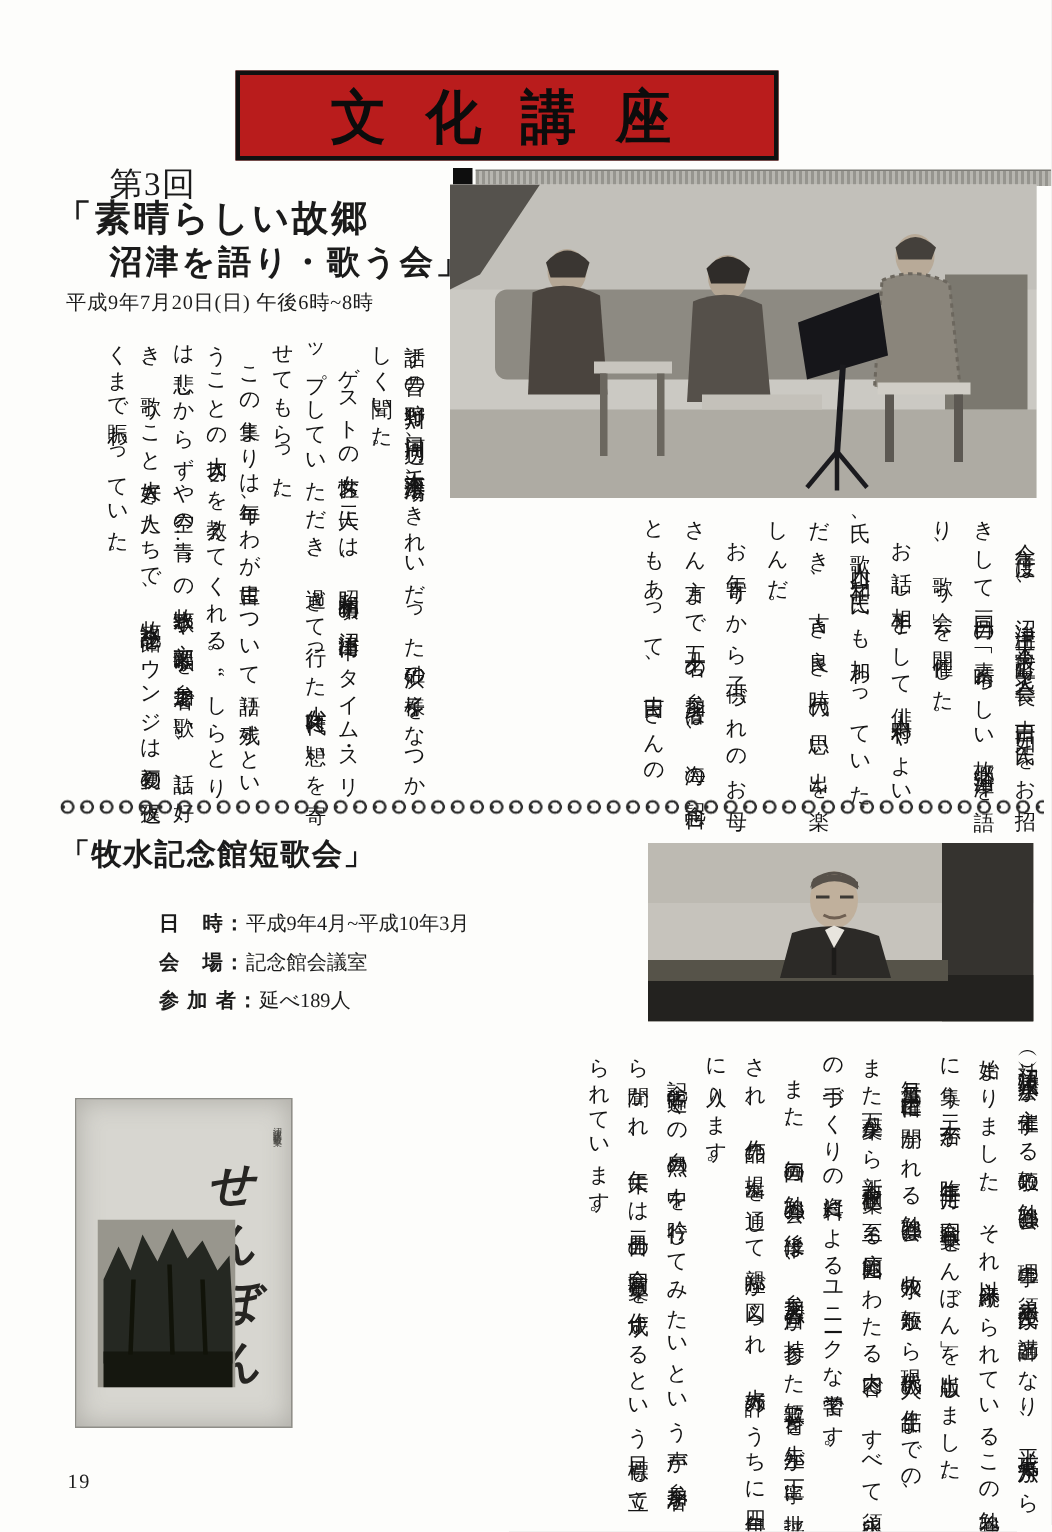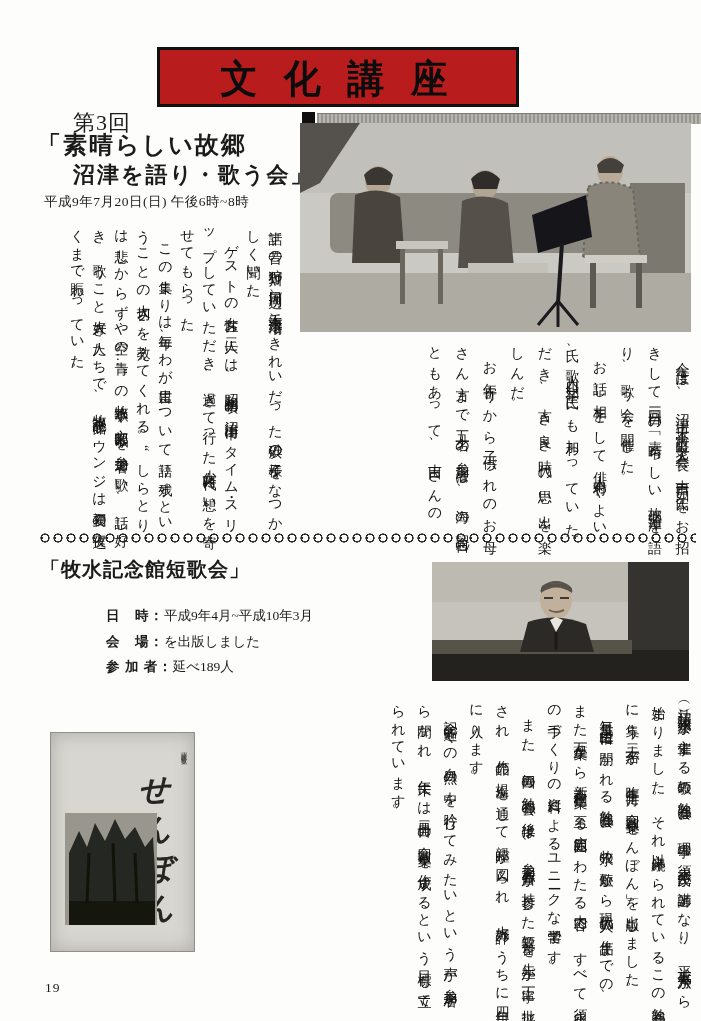--- a/index.html
+++ b/index.html
@@ -143,21 +143,21 @@
   </div>
 
   <div class="divider"></div>
 
   <div class="e2-title">「牧水記念館短歌会」</div>
   <div class="e2-details">
     <div class="e2-row">
       <span class="lbl">日　時：</span><span>平成9年4月~平成10年3月</span>
     </div>
     <div class="e2-row">
-      <span class="lbl">会　場：</span><span>を出版しました</span>
+      <span class="lbl">会　場：</span><span>記念館会議室</span>
     </div>
     <div class="e2-row">
       <span class="lbl">参 加 者：</span><span>延べ189人</span>
     </div>
   </div>
 
   <div class="photo2">
     <svg viewBox="0 0 257 119" preserveAspectRatio="none">
       <rect x="0" y="0" width="257" height="119" fill="#c6c3bc"></rect>
       <rect x="0" y="0" width="257" height="40" fill="#bdbab2"></rect>

